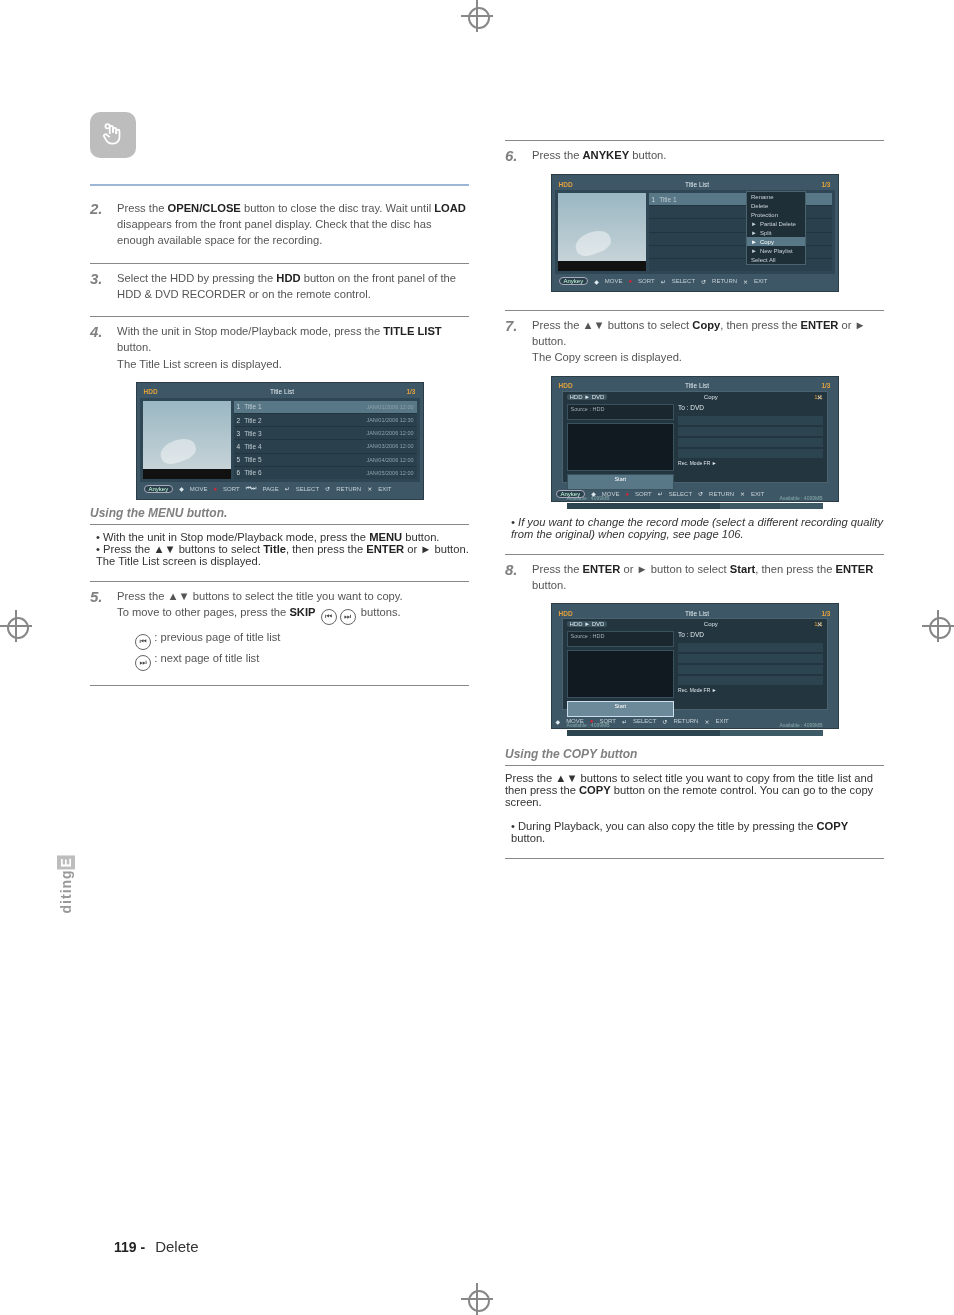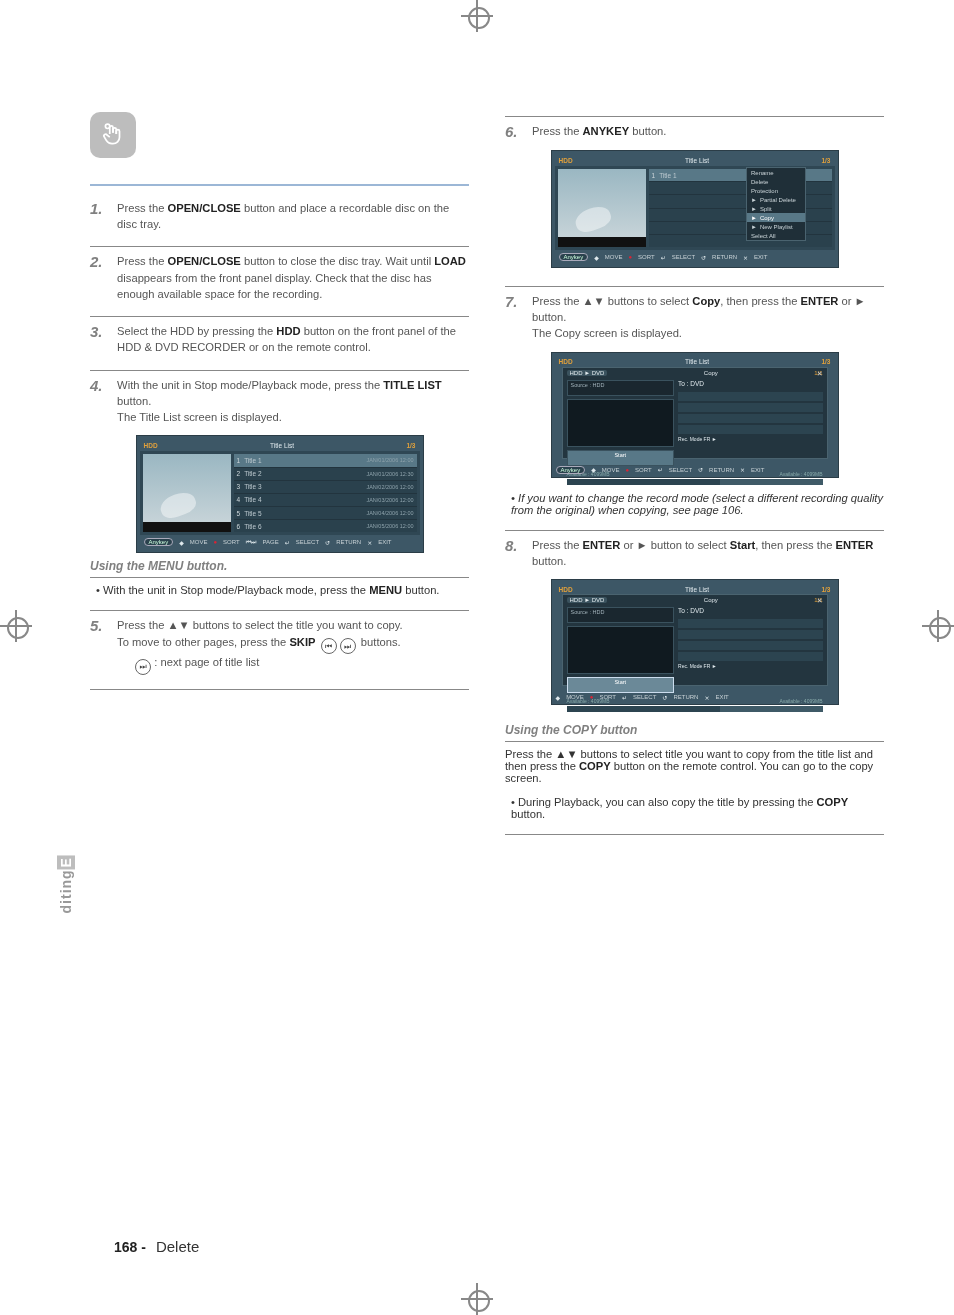--- a/index.html
+++ b/index.html
@@ -143,21 +143,21 @@
     margin-top: 6px;
   }
   .using-title {
     font-style: italic; font-weight: bold; color:#808080; font-size:12px;
     border-bottom:1px solid #888; padding-bottom:4px; margin-bottom:6px;
   }
   .skipbtn {
     display:inline-flex; width:14px; height:14px; border:1.3px solid #666; border-radius:50%;
     align-items:center; justify-content:center; font-size:8px; color:#444; vertical-align:-3px;
   }
-  .col-right .step:first-child { border-top:none; }
+  .col-right .step:first-child { border-top:none;margin-top:24px; }
   .col-left .toprule { height:2px; background:#9cb7d6; margin: 10px 0 8px 0;}
   .screen-wrap { position:relative; }
   svg.hand { width:26px; height:26px; }
 </style>
 </head>
 <body>
 
 <div class="page">
 
   <div class="regmarks-top">
@@ -187,26 +187,20 @@
       <div class="badge">
         <svg class="hand" viewBox="0 0 24 24" fill="none" stroke="#fff" stroke-width="1.6">
           <path d="M9 11V5a1.5 1.5 0 013 0v5"></path>
           <path d="M12 10V7a1.5 1.5 0 013 0v4"></path>
           <path d="M15 11V8.5a1.5 1.5 0 013 0V14a6 6 0 01-6 6h-1a6 6 0 01-5.2-3l-2-3.5a1.5 1.5 0 012.6-1.5L9 14"></path>
           <circle cx="7" cy="4" r="2"></circle>
         </svg>
       </div>
       <div class="toprule"></div>
 
-      <div class="step">
-        <span class="stepnum">1.</span>
-        <span class="stepbody">
-          <span>Press the </span><b class="em">OPEN/CLOSE</b><span> button and place a recordable disc on the disc tray.</span>
-        </span>
-      </div>
 
       <div class="step">
         <span class="stepnum">2.</span>
         <span class="stepbody">
           <span> Press the </span><b class="em">OPEN/CLOSE</b><span> button to close the disc tray. Wait until </span><b class="em">LOAD</b><span> disappears from the front panel display. Check that the disc has enough available space for the recording.</span>
         </span>
       </div>
 
       <div class="step">
         <span class="stepnum">3.</span>
@@ -284,34 +278,40 @@
             </div>
           </div>
         </div>
 
         <div class="using-box">
           <div class="using-title">Using the MENU button.</div>
           <div class="bullet-indent">
             <div>
               <span>• With the unit in Stop mode/Playback mode, press the </span><b class="em">MENU</b><span> button.</span>
             </div>
+            <div>
+              <span>• Press the ▲▼ buttons to select </span><b class="em">Title</b><span>, then press the </span><b class="em">ENTER</b><span> or ► button. The Title List screen is displayed.</span>
+            </div>
           </div>
         </div>
       </div>
 
       <div class="step">
         <span class="stepnum">5.</span>
         <span class="stepbody">
           <span>Press the ▲▼ buttons to select the title you want to copy.</span><br>
           <span>To move to other pages, press the </span><b class="em">SKIP</b>
           <span style="margin:0 2px;">
             <span class="skipbtn">⏮</span>
             <span class="skipbtn">⏭</span>
           </span>
           <span> buttons.</span>
+          <div style="margin-top:4px; padding-left:18px;">
+            <span class="skipbtn">⏮</span><span> : previous page of title list</span>
+          </div>
           <div style="padding-left:18px;">
             <span class="skipbtn">⏭</span><span> : next page of title list</span>
           </div>
         </span>
       </div>
       <div style="border-top:1px solid #888;"></div>
     </div>
 
     <div class="col col-right" style="padding-top:4px;">
 
@@ -525,16 +525,16 @@
           <div class="bullet-indent" style="margin-top:12px;">
             <span>• During Playback, you can also copy the title by pressing the </span><b class="em">COPY</b><span> button.</span>
           </div>
         </div>
       </div>
       <div style="border-top:1px solid #888;"></div>
     </div>
   </div>
 
   <div class="pagefoot">
-    <span class="pn">168 -</span>
+    <span class="pn">119 -</span>
     <span class="lang">Delete</span>
   </div>
 </div>
 
 </body></html>

